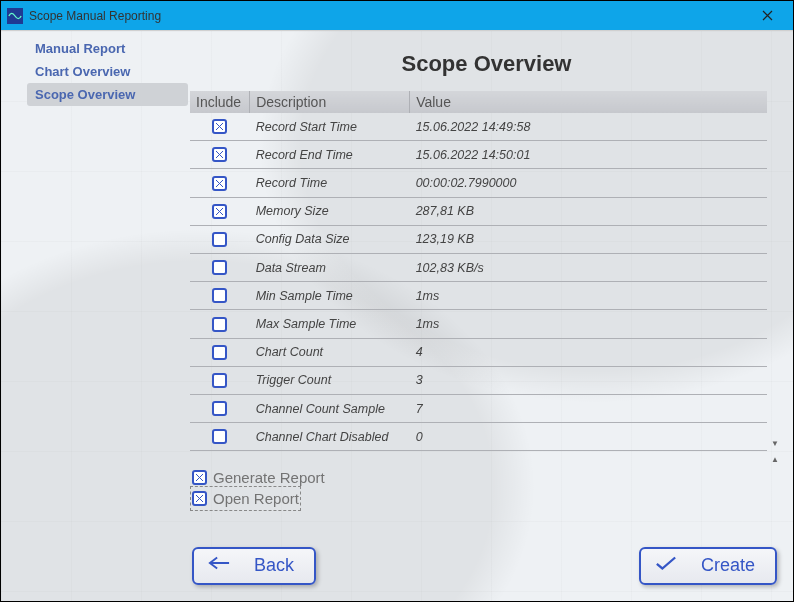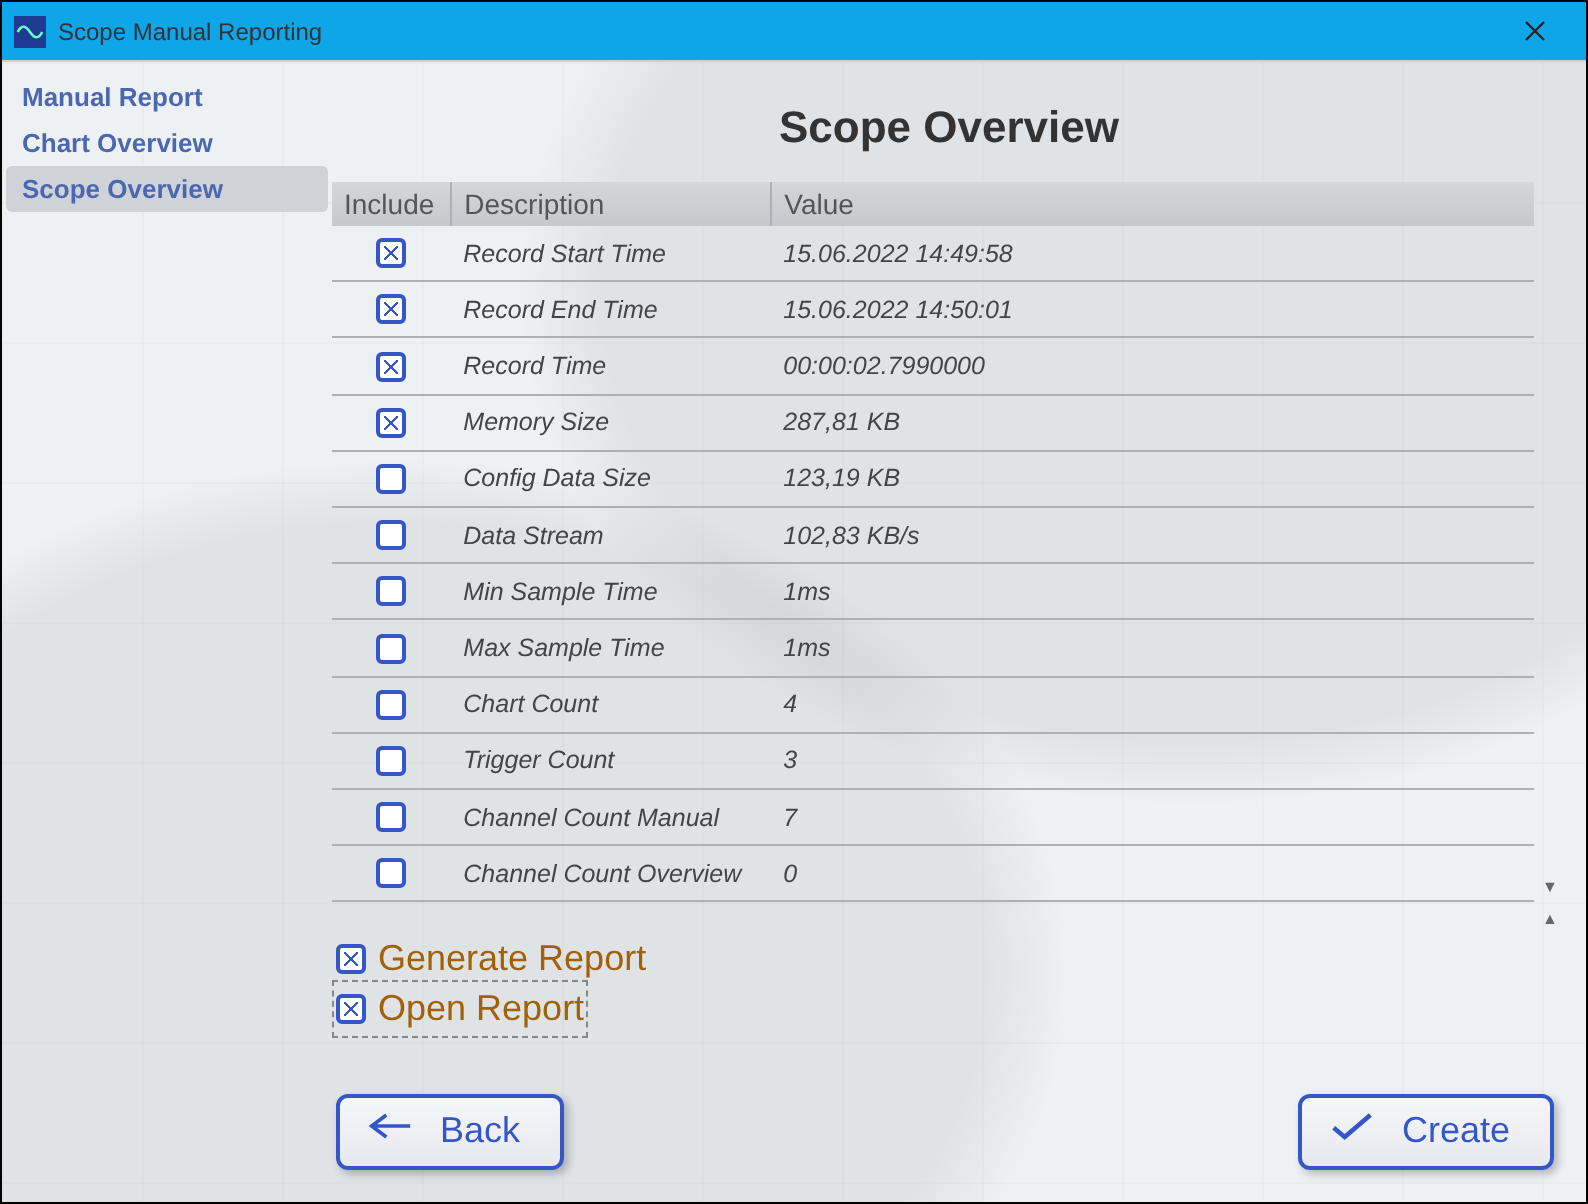--- a/index.html
+++ b/index.html
@@ -60,20 +60,21 @@
       repeating-linear-gradient(to bottom, rgba(0,0,0,0.02) 0 1px, transparent 1px 70px),
       radial-gradient(ellipse at 25% 80%, rgba(0,0,0,0.06) 0 35%, transparent 40%),
       radial-gradient(ellipse at 75% 20%, rgba(0,0,0,0.06) 0 35%, transparent 40%);
     pointer-events: none;
   }
   .sidebar {
     width: 165px;
     padding-top: 6px;
     position: relative;
     z-index: 1;
+    margin-left: 24px;
   }
   .nav-item {
     font-size: 13px;
     font-weight: 600;
     color: #4a67b0;
     padding: 4px 8px;
     cursor: pointer;
     border-radius: 3px;
     margin: 0 2px;
   }
@@ -160,22 +161,22 @@
     display: flex; align-items: center; justify-content: center;
     font-size: 8px; color: #666;
     cursor: pointer;
   }
   .vscroll .arrow.up { top: 0; }
   .vscroll .arrow.down { bottom: 0; }
 
   
   .options {
     margin-top: 16px;
-    font-size: 18px;
-    color: #a16207;
+    font-size: 15px;
+    color: #737373;
     text-align: center;
   }
   .opt-row {
     display: flex;
     align-items: center;
     gap: 6px;
     padding: 2px 0;
     width: fit-content;
     margin-left: 2px;
   }
@@ -195,21 +196,21 @@
     border: 2.5px solid #3556c6;
     background: linear-gradient(#f5f6f9, #e7e9ef);
     color: #3556c6;
     font-size: 18px;
     padding: 6px 20px 7px 14px;
     border-radius: 6px;
     box-shadow: 2px 2px 4px rgba(0,0,0,0.25);
     cursor: pointer;
     display: inline-flex;
     align-items: center;
-    gap: 14px;
+    gap: 24px;
   }
   .btn svg { width: 22px; height: 16px; stroke: #3556c6; fill: none; stroke-width: 2; }
   .btn .check svg { stroke-width: 2.5; }
 
   
   body { box-shadow: 2px 2px 6px rgba(0,0,0,0.3); }
 </style>
 </head>
 <body>
 
@@ -294,26 +295,26 @@
               <td>Chart Count</td>
               <td>4</td>
             </tr>
             <tr>
               <td class="cell-include"><span class="cb"></span></td>
               <td>Trigger Count</td>
               <td>3</td>
             </tr>
             <tr>
               <td class="cell-include"><span class="cb"></span></td>
-              <td>Channel Count Manual</td>
+              <td>Channel Count Sample</td>
               <td>7</td>
             </tr>
             <tr>
               <td class="cell-include"><span class="cb"></span></td>
-              <td>Channel Count Overview</td>
+              <td>Channel Chart Disabled</td>
               <td>0</td>
             </tr>
           </tbody>
       </table>
       <div class="vscroll">
         <div class="arrow up">▲</div>
         <div class="arrow down">▼</div>
       </div>
     </div>
 

